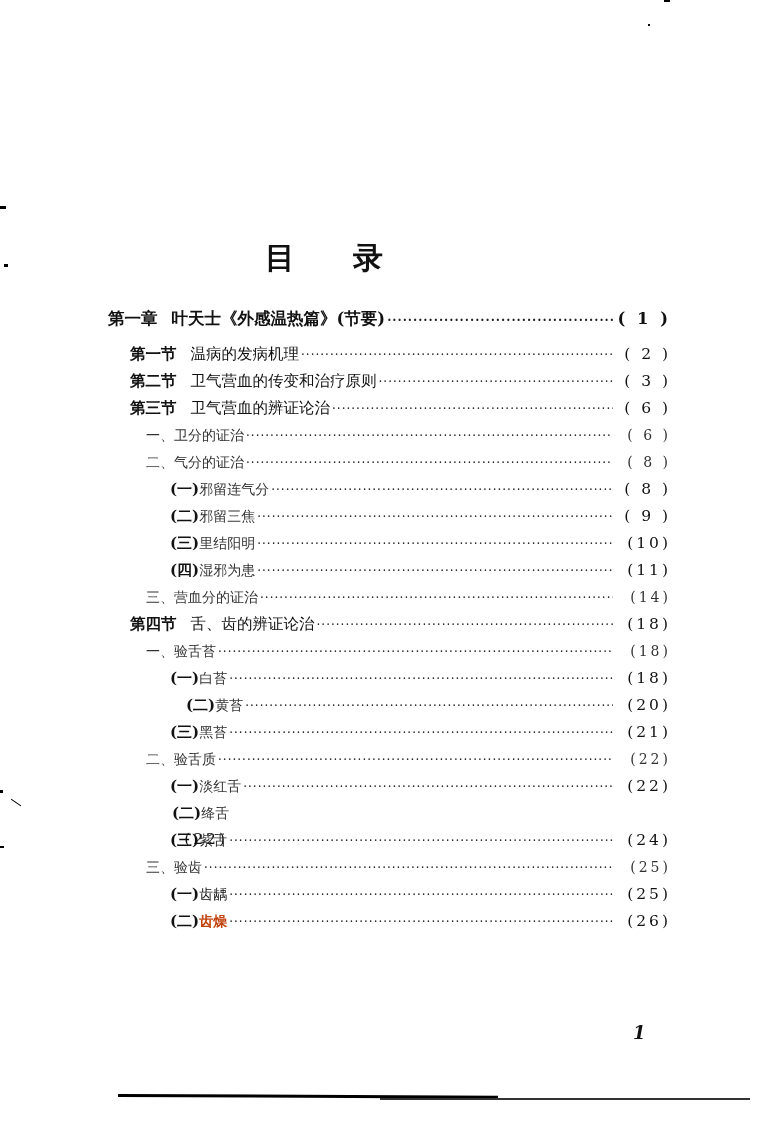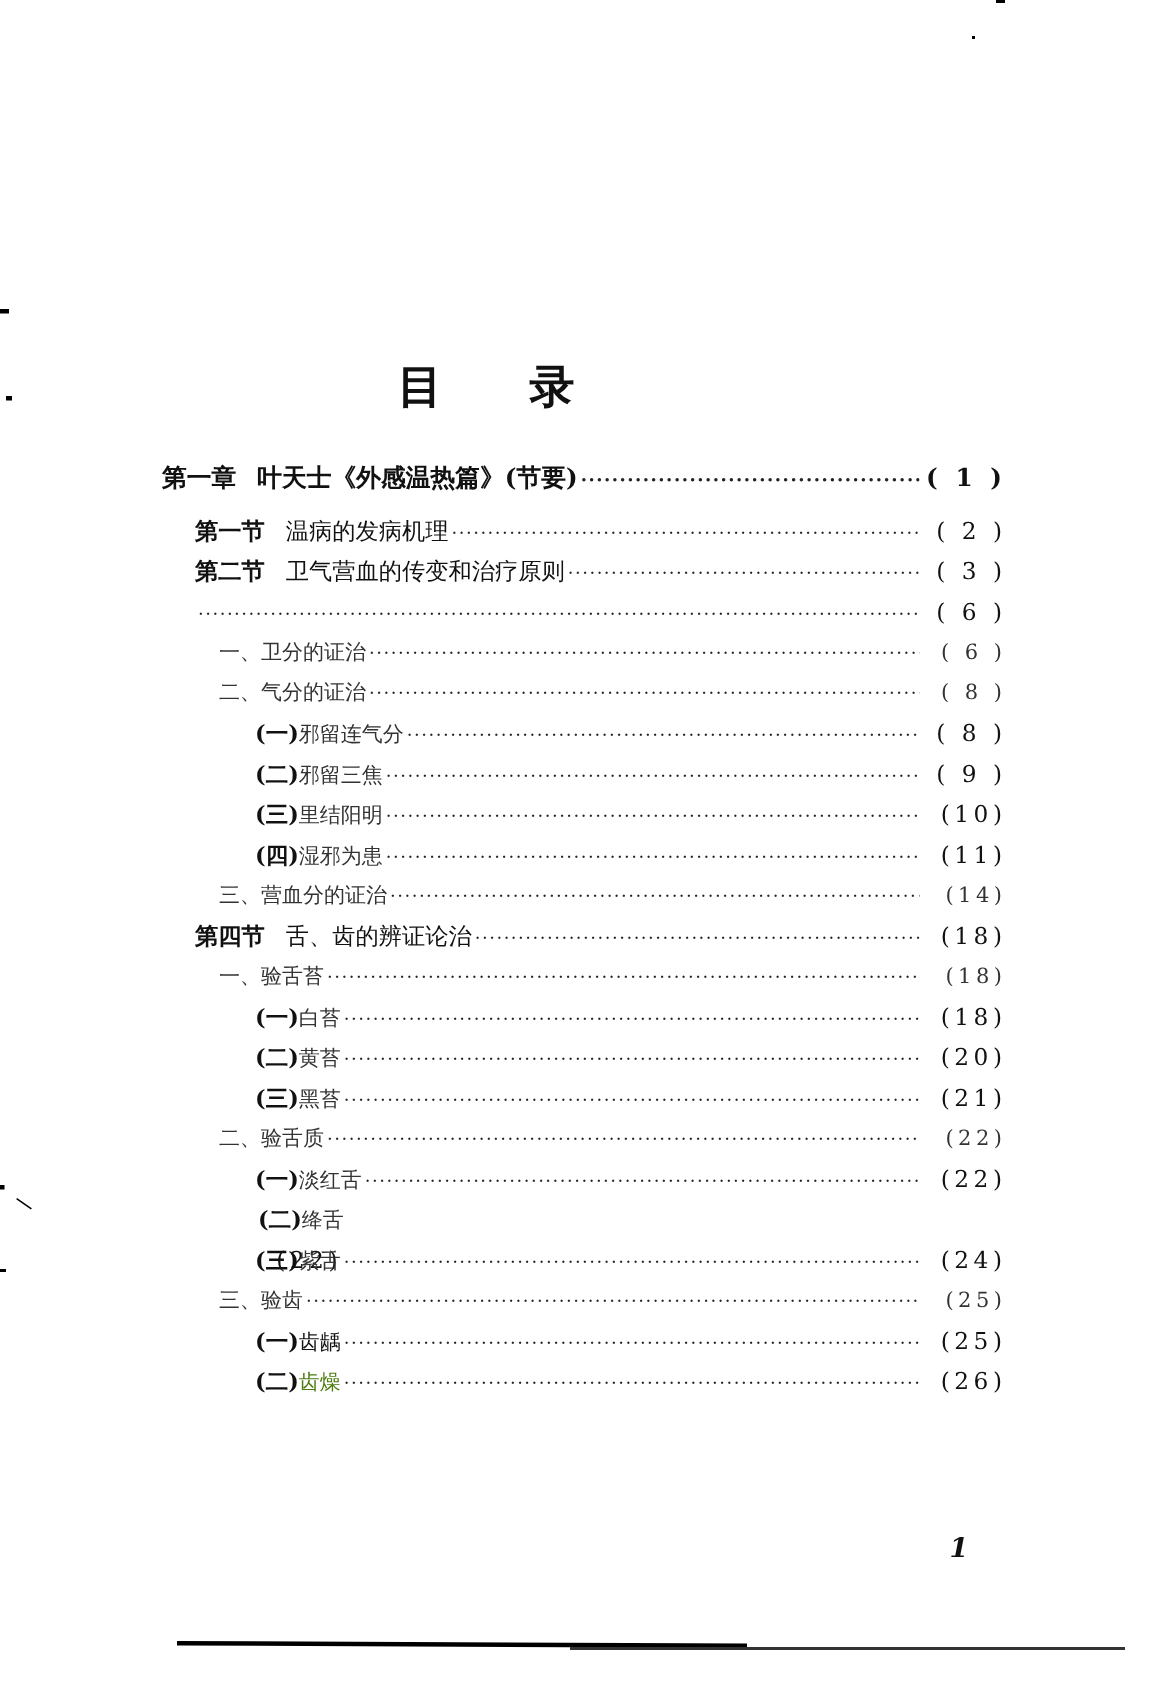--- a/index.html
+++ b/index.html
@@ -119,20 +119,21 @@
     <span class="page">( 2 )</span>
   </div>
 
   <div class="toc-row lvl-section" style="left:130px; right:106px; top:62px;">
     <span class="label"><span class="num">第二节</span><span class="txt">卫气营血的传变和治疗原则</span></span>
     <span class="dots"></span>
     <span class="page">( 3 )</span>
   </div>
 
   <div class="toc-row lvl-section" style="left:130px; right:106px; top:89px;">
+    <span class="label"><span class="num">第三节</span><span class="txt">卫气营血的辨证论治</span></span>
     <span class="dots"></span>
     <span class="page">( 6 )</span>
   </div>
 
   <div class="toc-row lvl-sub" style="left:146px; right:106px; top:116px;">
     <span class="label"><span class="num" style="margin-right:0">一、</span><span class="txt">卫分的证治</span></span>
     <span class="dots"></span>
     <span class="page">( 6 )</span>
   </div>
 
@@ -183,21 +184,21 @@
     <span class="dots"></span>
     <span class="page">(18)</span>
   </div>
 
   <div class="toc-row lvl-subsub" style="left:170px; right:106px; top:359px;">
     <span class="label"><span class="paren">(一)</span><span class="txt">白苔</span></span>
     <span class="dots"></span>
     <span class="page">(18)</span>
   </div>
 
-  <div class="toc-row lvl-subsub" style="left:170px; right:106px; top:386px;">
+  <div class="toc-row lvl-subsub" style="left:186px; right:106px; top:386px;">
     <span class="label"><span class="paren">(二)</span><span class="txt">黄苔</span></span>
     <span class="dots"></span>
     <span class="page">(20)</span>
   </div>
 
   <div class="toc-row lvl-subsub" style="left:170px; right:106px; top:413px;">
     <span class="label"><span class="paren">(三)</span><span class="txt">黑苔</span></span>
     <span class="dots"></span>
     <span class="page">(21)</span>
   </div>
@@ -232,21 +233,21 @@
     <span class="page">(25)</span>
   </div>
 
   <div class="toc-row lvl-subsub" style="left:170px; right:106px; top:575px;">
     <span class="label"><span class="paren">(一)</span><span class="txt" style="font-weight:normal;color:#111">齿龋</span></span>
     <span class="dots"></span>
     <span class="page">(25)</span>
   </div>
 
   <div class="toc-row lvl-subsub" style="left:170px; right:106px; top:602px;">
-    <span class="label"><span class="paren">(二)</span><span class="txt" style="font-weight:normal;color:#4d7c0f">齿燥</span></span>
+    <span class="label"><span class="paren">(二)</span><span class="txt" style="font-weight:bold;color:#c2410c">齿燥</span></span>
     <span class="dots"></span>
     <span class="page">(26)</span>
   </div>
 </div>
 
 <div class="folio">1</div>
 
 <div class="bottom-rule"></div>
 <div class="bottom-rule-2"></div>
 

